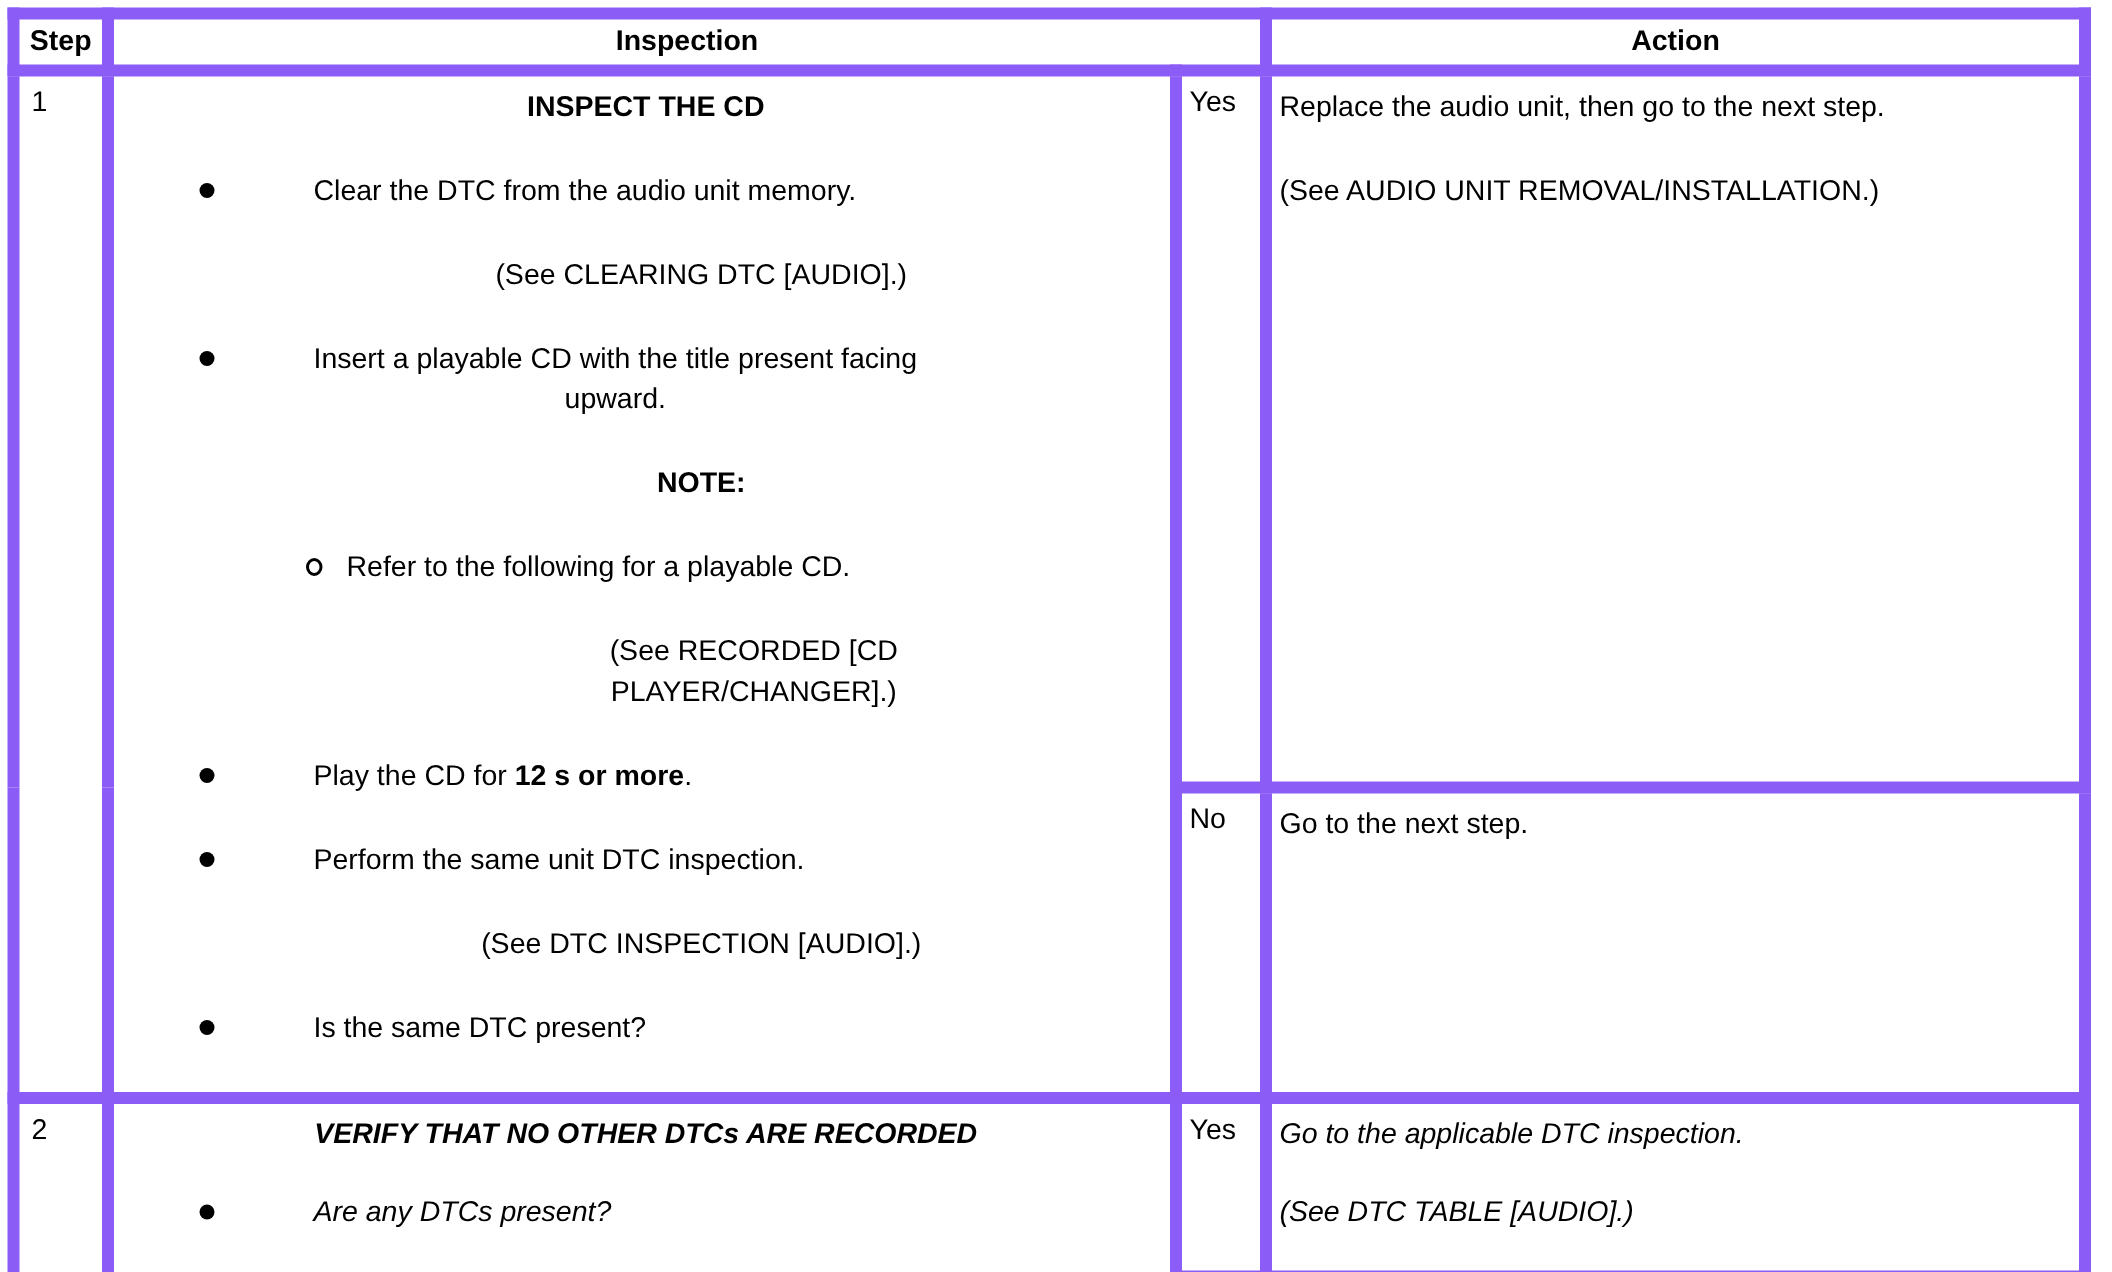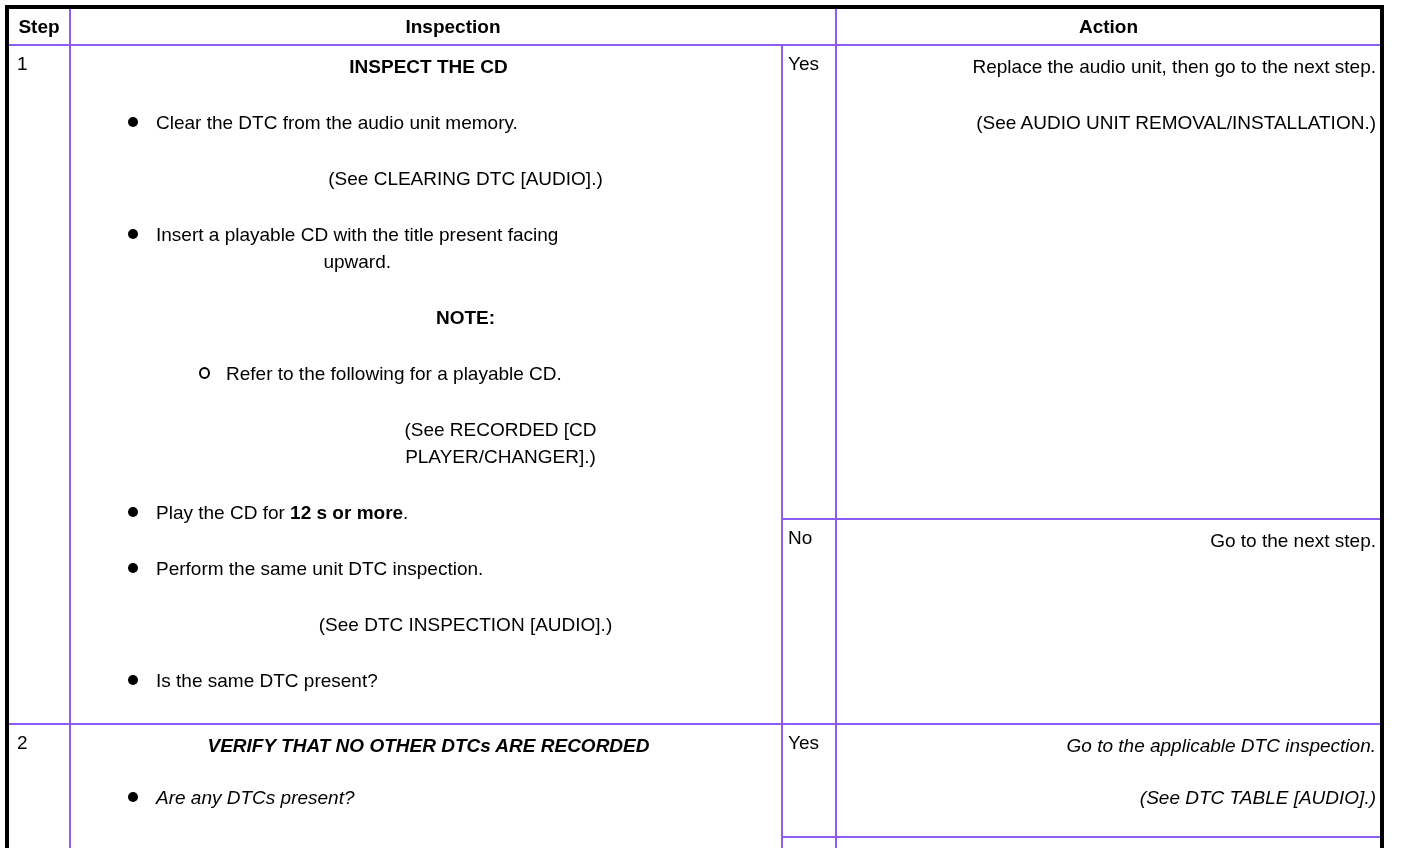--- a/index.html
+++ b/index.html
@@ -12,43 +12,43 @@
     color: #000000;
     position: relative;
     overflow: hidden;
   }
   table.tbl {
     position: absolute; left: 5px; top: 5px;
     border-collapse: collapse; table-layout: fixed;
     border: 4px solid #000;
   }
   .tbl th, .tbl td {
-    border: 2px solid #8b5cf6;
+    border: 8px solid #8b5cf6;
     vertical-align: top;
     padding: 0;
     overflow: hidden;
   }
   th.hdr {
     font-weight: bold;
     text-align: center;
     vertical-align: middle;
     padding: 2px 0;
     font-size: 19px;
   }
   td.step-cell { padding: 7px 4px 0 8px; }
   td.insp-cell { padding: 7px 6px 0 11px; text-align: center; }
   td.yn-cell   { padding: 7px 16px 0 5px; }
-  td.act-cell  { padding: 7px 4px 0 5px; text-align: right; }
+  td.act-cell  { padding: 7px 4px 0 5px; }
 
   .para { margin: 0 0 29px 0; line-height: 27px; }
   .m2   { margin-bottom: 25px; font-style: italic; }
   .bold { font-weight: bold; }
   .line { display: block; }
 
-  .bullet { display: flex; margin-left: 46px; }
+  .bullet { display: flex; margin-left: 46px; gap: 48px; }
   .glyph  { flex: 0 0 28px; }
   .dot {
     display: block; width: 10px; height: 10px;
     border-radius: 50%; background: #000; margin-top: 8px;
   }
   .subbullet { display: flex; margin-left: 117px; }
   .glyph2 { flex: 0 0 27px; }
   .ring {
     display: block; width: 11px; height: 12px;
     border-radius: 50%; border: 2.5px solid #000; margin-top: 7px;

